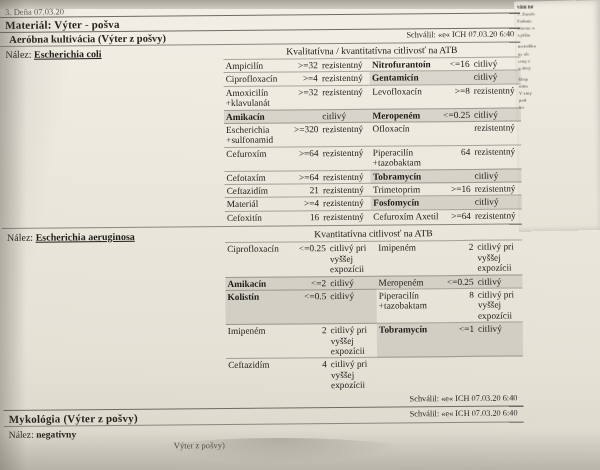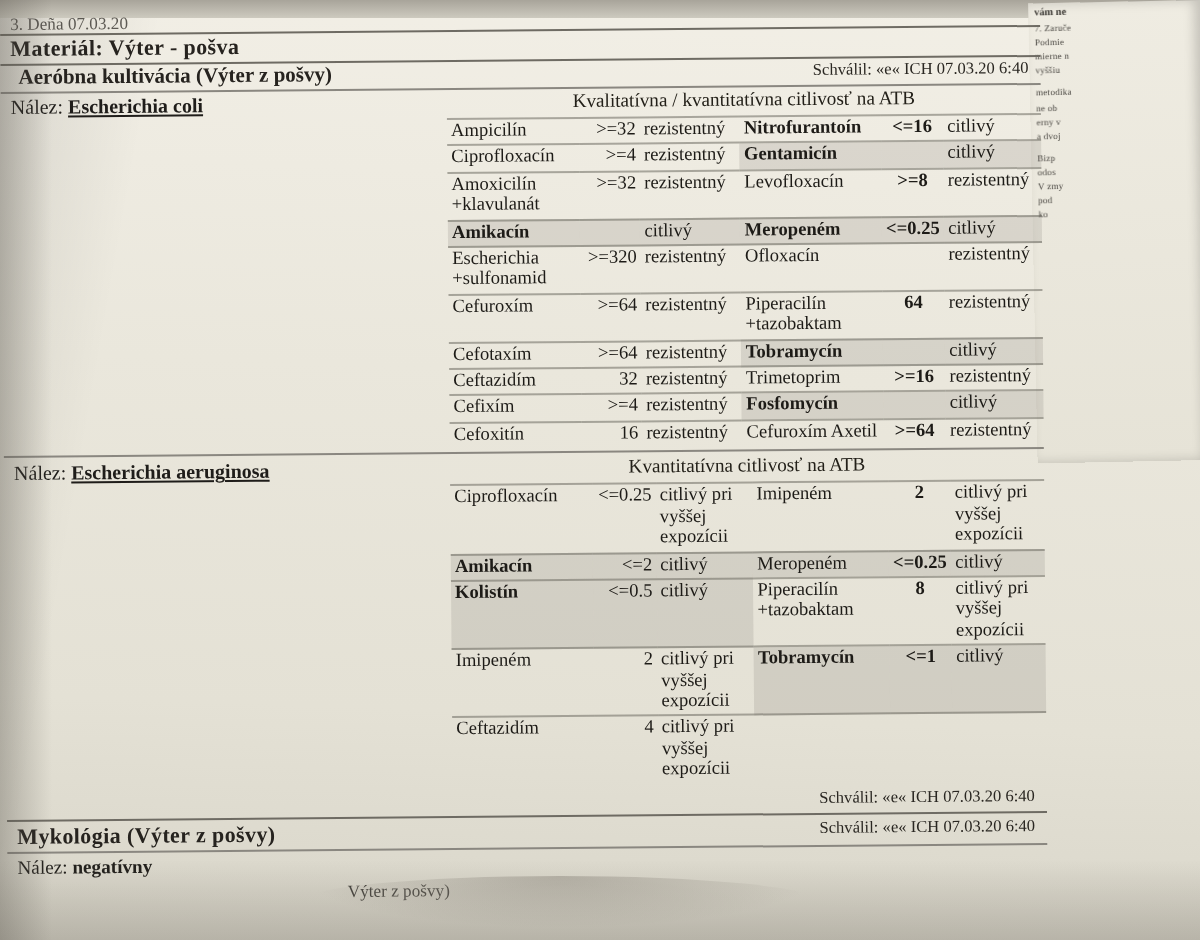--- a/index.html
+++ b/index.html
@@ -73,21 +73,21 @@
   .atb-title{
     text-align:center;font-size:9.6px;color:#232019;
     padding:1px 0 2px 0;
   }
   table.atb{border-collapse:collapse;width:100%;font-size:9.3px;color:#1d1b17;}
   table.atb td{padding:1px 2px;vertical-align:top;line-height:1.12;}
   .c-name{width:86px;}
   .c-val{width:30px;text-align:right;padding-right:3px;white-space:nowrap;margin-top:37px;}
   .c-int{width:58px;}
   .c-name2{width:84px;}
-  .c-val2{width:28px;text-align:center;padding-right:3px;white-space:nowrap;font-weight:bold;}
+  .c-val2{width:28px;text-align:right;padding-right:3px;white-space:nowrap;}
   .c-int2{width:54px;}
   .b{font-weight:bold;}
   .shade{background:rgba(120,118,110,0.18);}
   .rowline td{border-top:1px solid rgba(110,107,99,0.55);}
   .schvalil{
     font-size:8.3px;color:#2a2722;text-align:right;padding:1px 6px 1px 0;
   }
   .foot-line{font-size:9.6px;color:#201e1a;padding:2px 0 0 5px;}
   .tiny{font-size:8.6px;}
   .blur{filter:blur(0.25px);}
@@ -195,28 +195,28 @@
           <tr class="rowline">
             <td class="c-name">Cefotaxím</td>
             <td class="c-val">&gt;=64</td>
             <td class="c-int">rezistentný</td>
             <td class="c-name2 b shade">Tobramycín</td>
             <td class="c-val2 shade"></td>
             <td class="c-int2 shade">citlivý</td>
           </tr>
           <tr class="rowline">
             <td class="c-name">Ceftazidím</td>
-            <td class="c-val">32</td>
+            <td class="c-val">21</td>
             <td class="c-int">rezistentný</td>
             <td class="c-name2">Trimetoprim</td>
             <td class="c-val2">&gt;=16</td>
             <td class="c-int2">rezistentný</td>
           </tr>
           <tr class="rowline">
-            <td class="c-name">Cefixím</td>
+            <td class="c-name">Materiál</td>
             <td class="c-val">&gt;=4</td>
             <td class="c-int">rezistentný</td>
             <td class="c-name2 b shade">Fosfomycín</td>
             <td class="c-val2 shade"></td>
             <td class="c-int2 shade">citlivý</td>
           </tr>
           <tr class="rowline">
             <td class="c-name">Cefoxitín</td>
             <td class="c-val">16</td>
             <td class="c-int">rezistentný</td>

